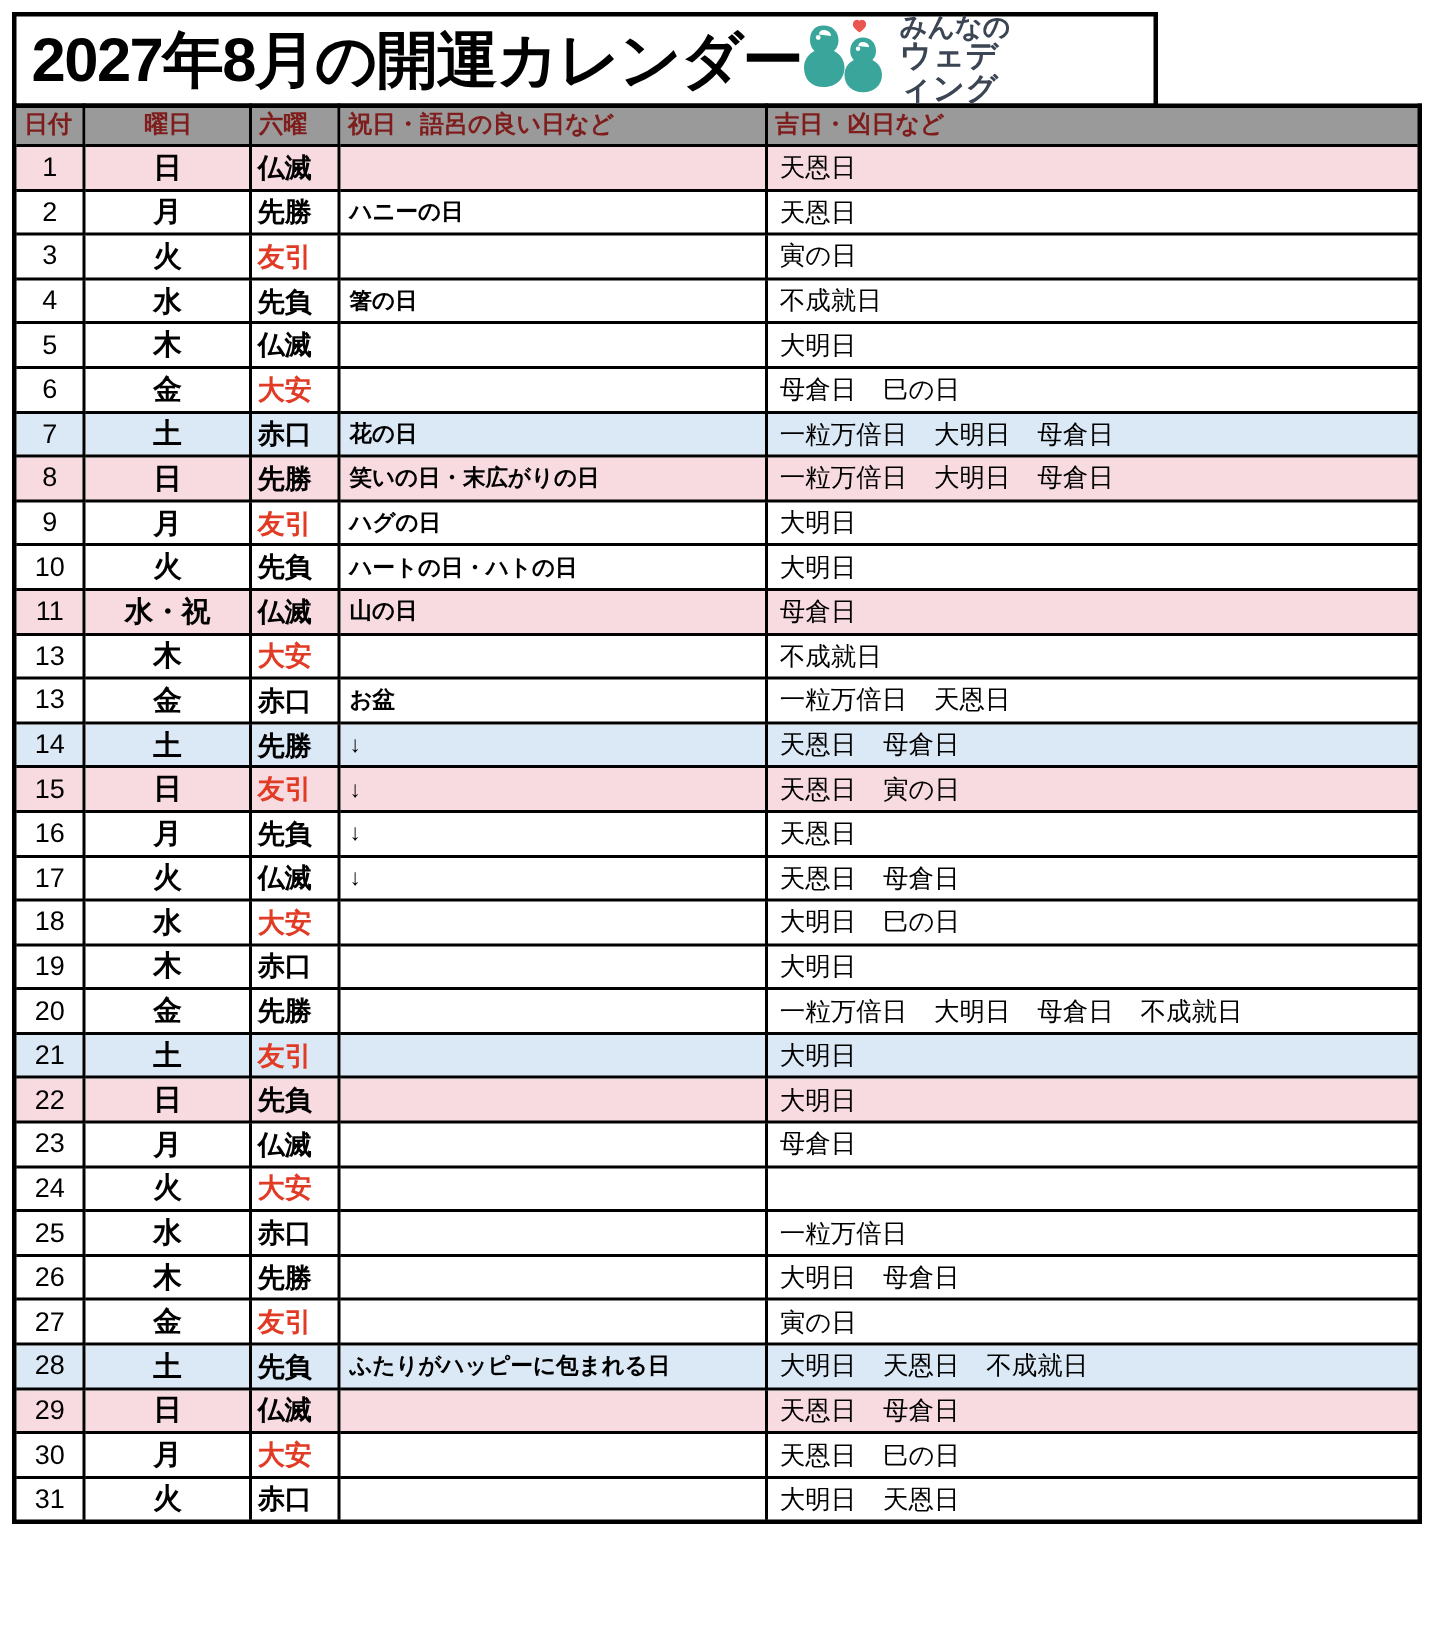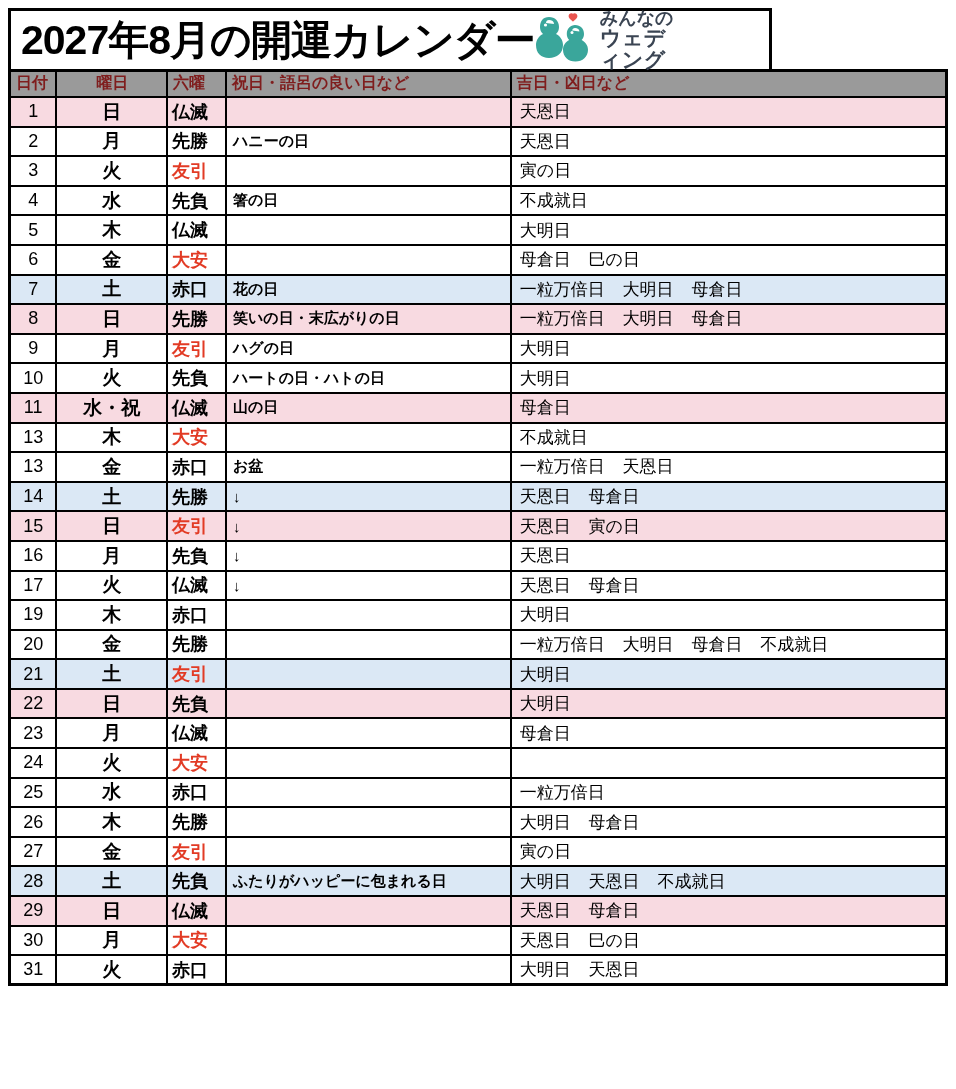--- a/index.html
+++ b/index.html
@@ -213,20 +213,27 @@
           <td class="lucky"><span class="item">天恩日</span></td>
         </tr>
         <tr class="white">
           <td class="date">17</td>
           <td class="weekday">火</td>
           <td class="rokuyo">仏滅</td>
           <td class="holiday">↓</td>
           <td class="lucky"><span class="item">天恩日</span><span class="item">母倉日</span></td>
         </tr>
         <tr class="white">
+          <td class="date">18</td>
+          <td class="weekday">水</td>
+          <td class="rokuyo red">大安</td>
+          <td class="holiday"></td>
+          <td class="lucky"><span class="item">大明日</span><span class="item">巳の日</span></td>
+        </tr>
+        <tr class="white">
           <td class="date">19</td>
           <td class="weekday">木</td>
           <td class="rokuyo">赤口</td>
           <td class="holiday"></td>
           <td class="lucky"><span class="item">大明日</span></td>
         </tr>
         <tr class="white">
           <td class="date">20</td>
           <td class="weekday">金</td>
           <td class="rokuyo">先勝</td>

